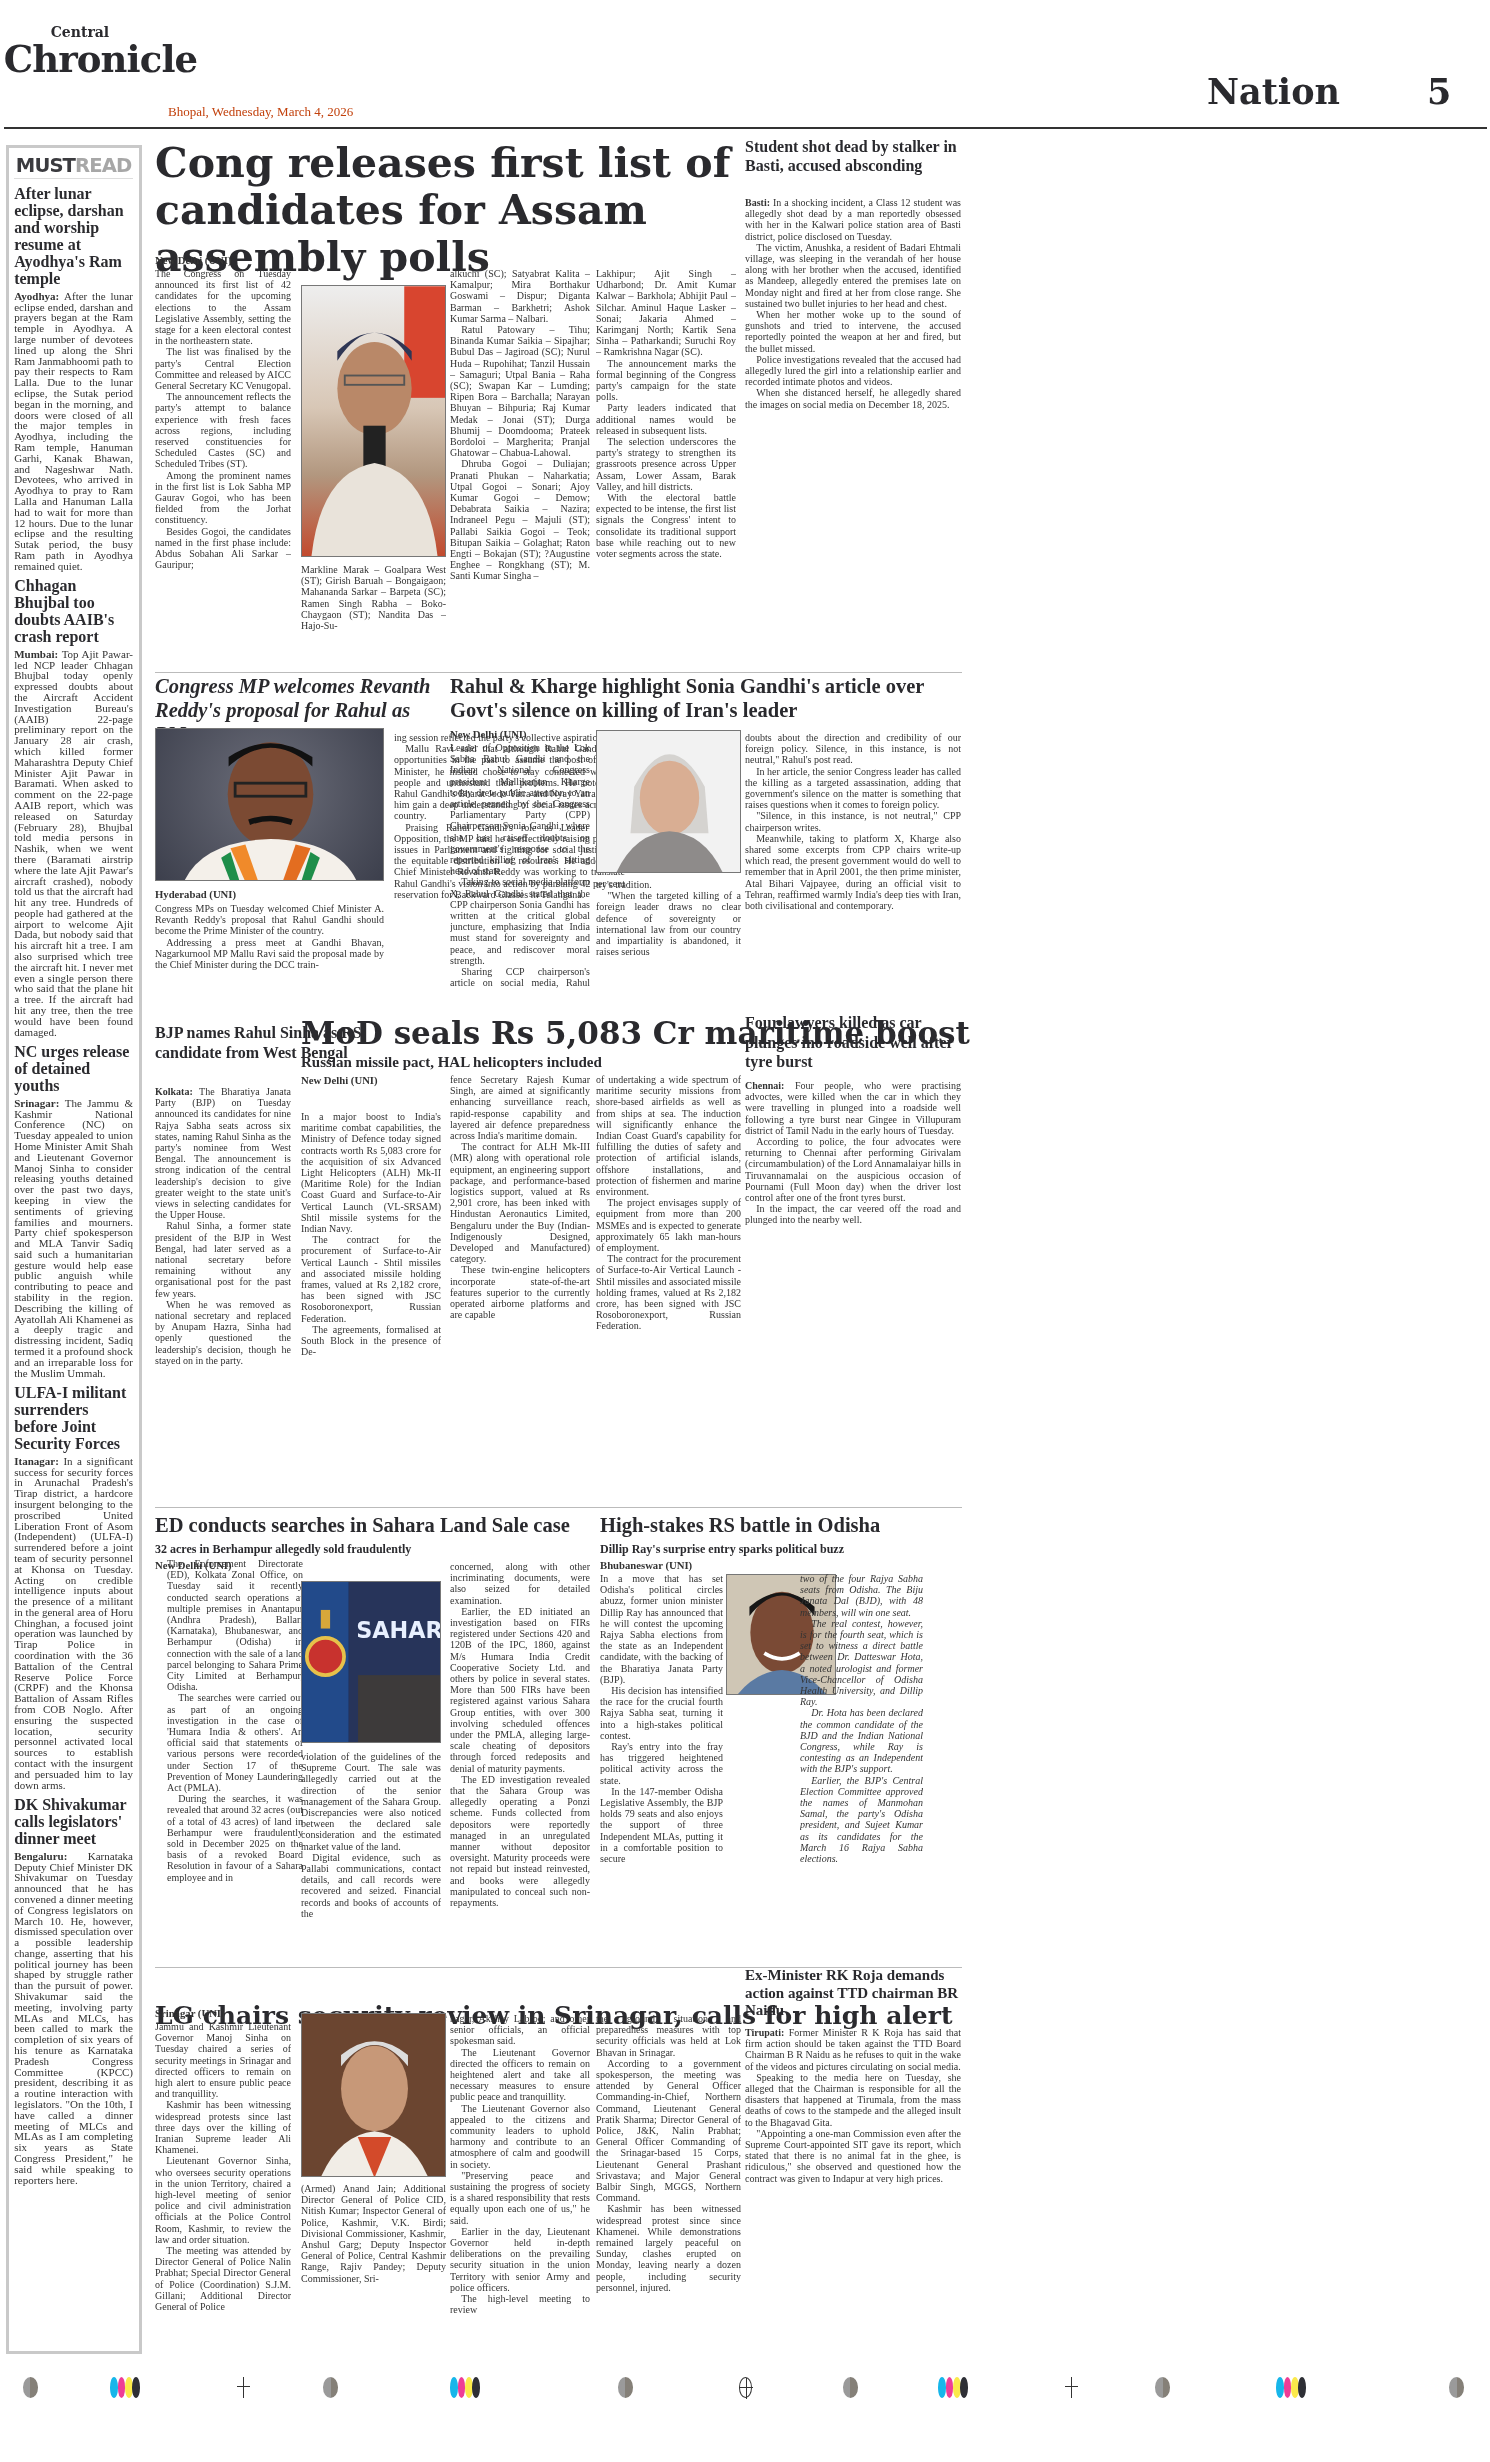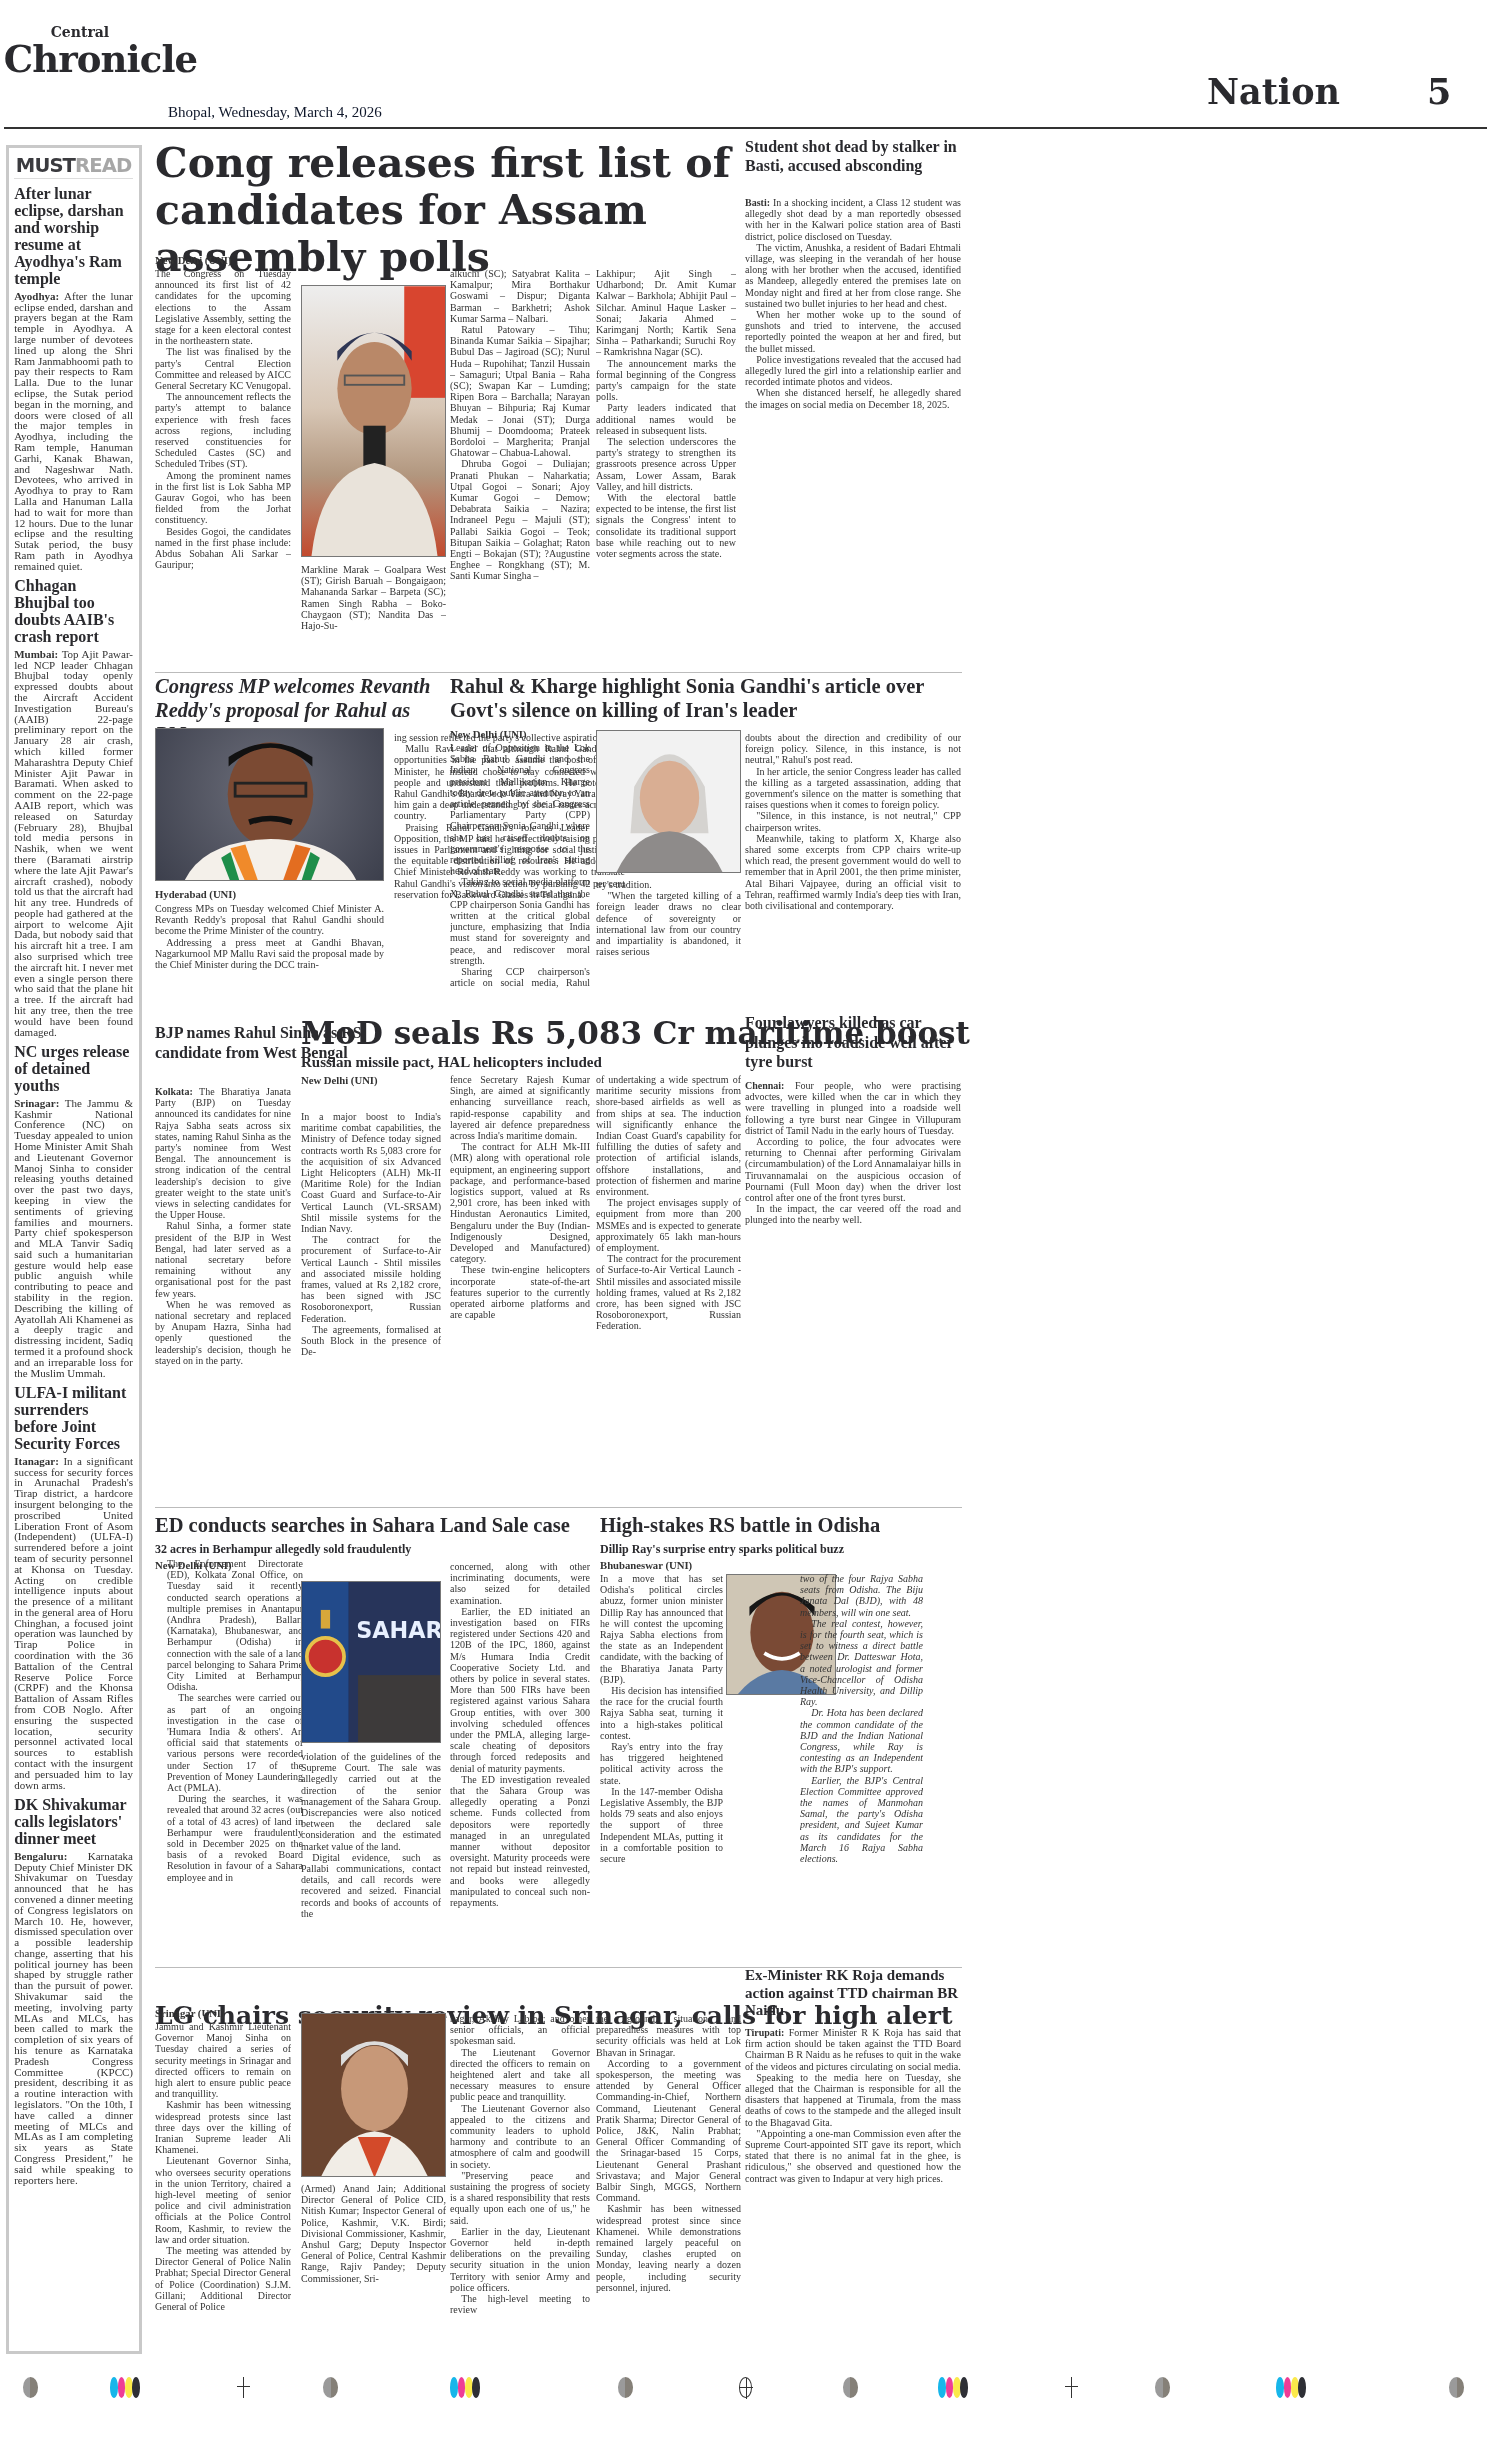--- a/index.html
+++ b/index.html
@@ -1,21 +1,21 @@
 <!DOCTYPE html>
 <html style="font-size:15px"><head>
 <meta charset="utf-8">
 <style>
   * { box-sizing: border-box; margin: 0; padding: 0; }
   html, body { width: 1490px; height: 2462px; background: #fff; overflow: hidden; }
   body { position: relative; font-family: "DejaVu Serif", serif; color: #2b2b2f; }
   .abs { position: absolute; }
   .masthead-logo { left: 3.7px; top: 37px; font-family: "DejaVu Serif", serif; font-weight: bold; font-size: 37px; letter-spacing: -0.9px; color: #2a2a2e; }
   .masthead-logo .small { position: absolute; left: 47px; top: -13px; font-size: 14px; font-weight: bold; letter-spacing: 0; }
-  .dateline { left: 168px; top: 104px; font-family: "Liberation Serif", serif; font-size: 15px; color: #0f172a; }
+  .dateline { left: 168px; top: 104px; font-family: "Liberation Serif", serif; font-size: 13px; color: #c2410c; }
   .section { left: 1207px; top: 71px; font-family: "DejaVu Serif", serif; font-weight: bold; font-size: 35px; color: #2a2a2e; }
   .pageno { left: 1427px; top: 71px; font-family: "DejaVu Serif", serif; font-weight: bold; font-size: 35px; color: #2a2a2e; }
   .rule { left: 3.7px; top: 127px; width: 1483px; height: 1.9px; background: #333; }
 
   .sidebar { left: 5.6px; top: 145px; width: 136px; height: 2209px; border: 3.7px solid #c9c9c9; background: #fff; overflow: hidden; padding: 5.6px 5.6px; }
   .mustread { font-family: "DejaVu Sans", sans-serif; font-weight: bold; font-size: 19.6px; color: #3b3b3f; letter-spacing: -0.9px; background: #fff; border-bottom: 1.9px solid #ddd; padding-bottom: 1.9px; margin-bottom: 5.6px; text-align: center; }
   .mustread span { color: #a7a7a7; }
   .sb-head { font-family: "Liberation Serif", serif; font-weight: bold; font-size: 16px; line-height: 17px; color: #2b2b2f; margin: 5.6px 0 3.7px; }
   .sb-body { font-family: "Liberation Serif", serif; font-size: 11px; line-height: 10.8px; text-align: justify; color: #333; }
   .sb-body b { font-weight: bold; }

